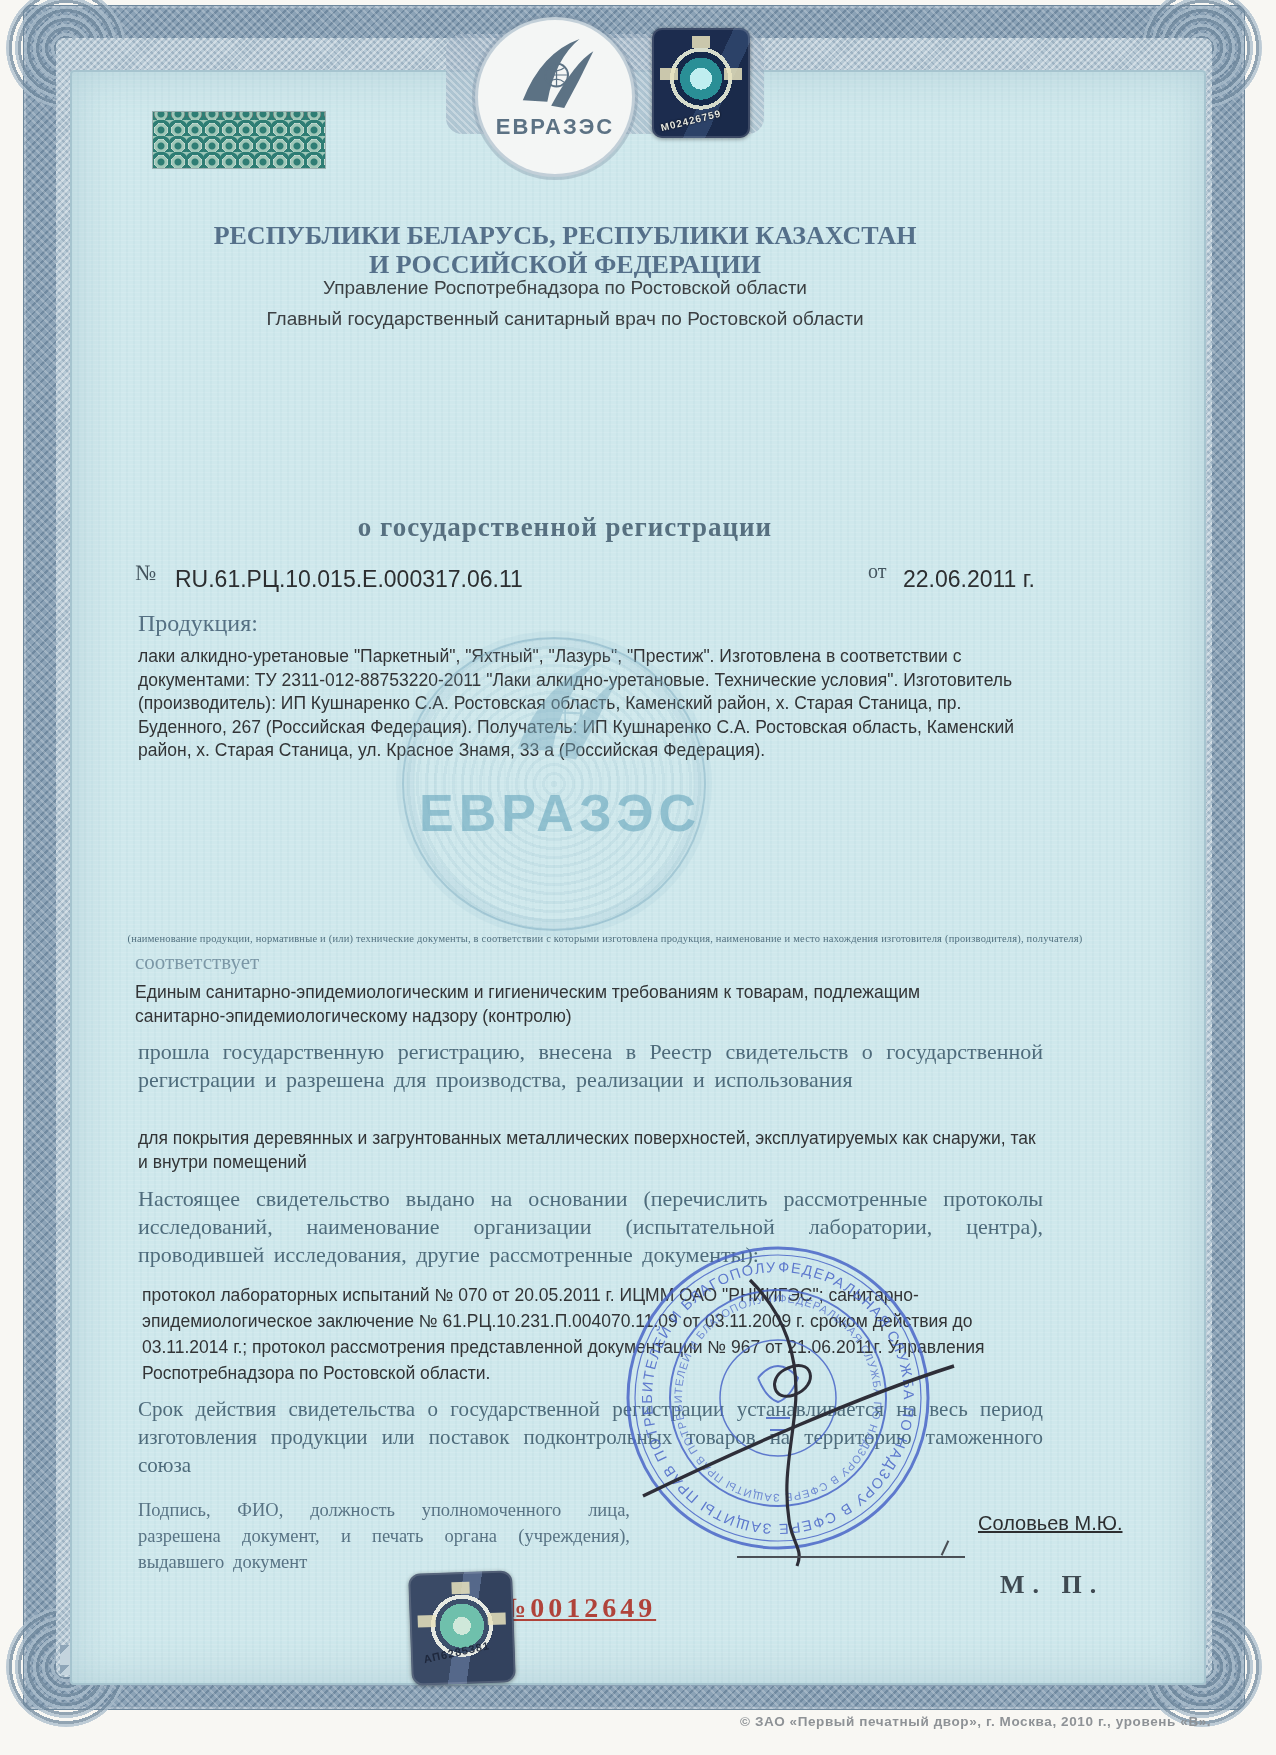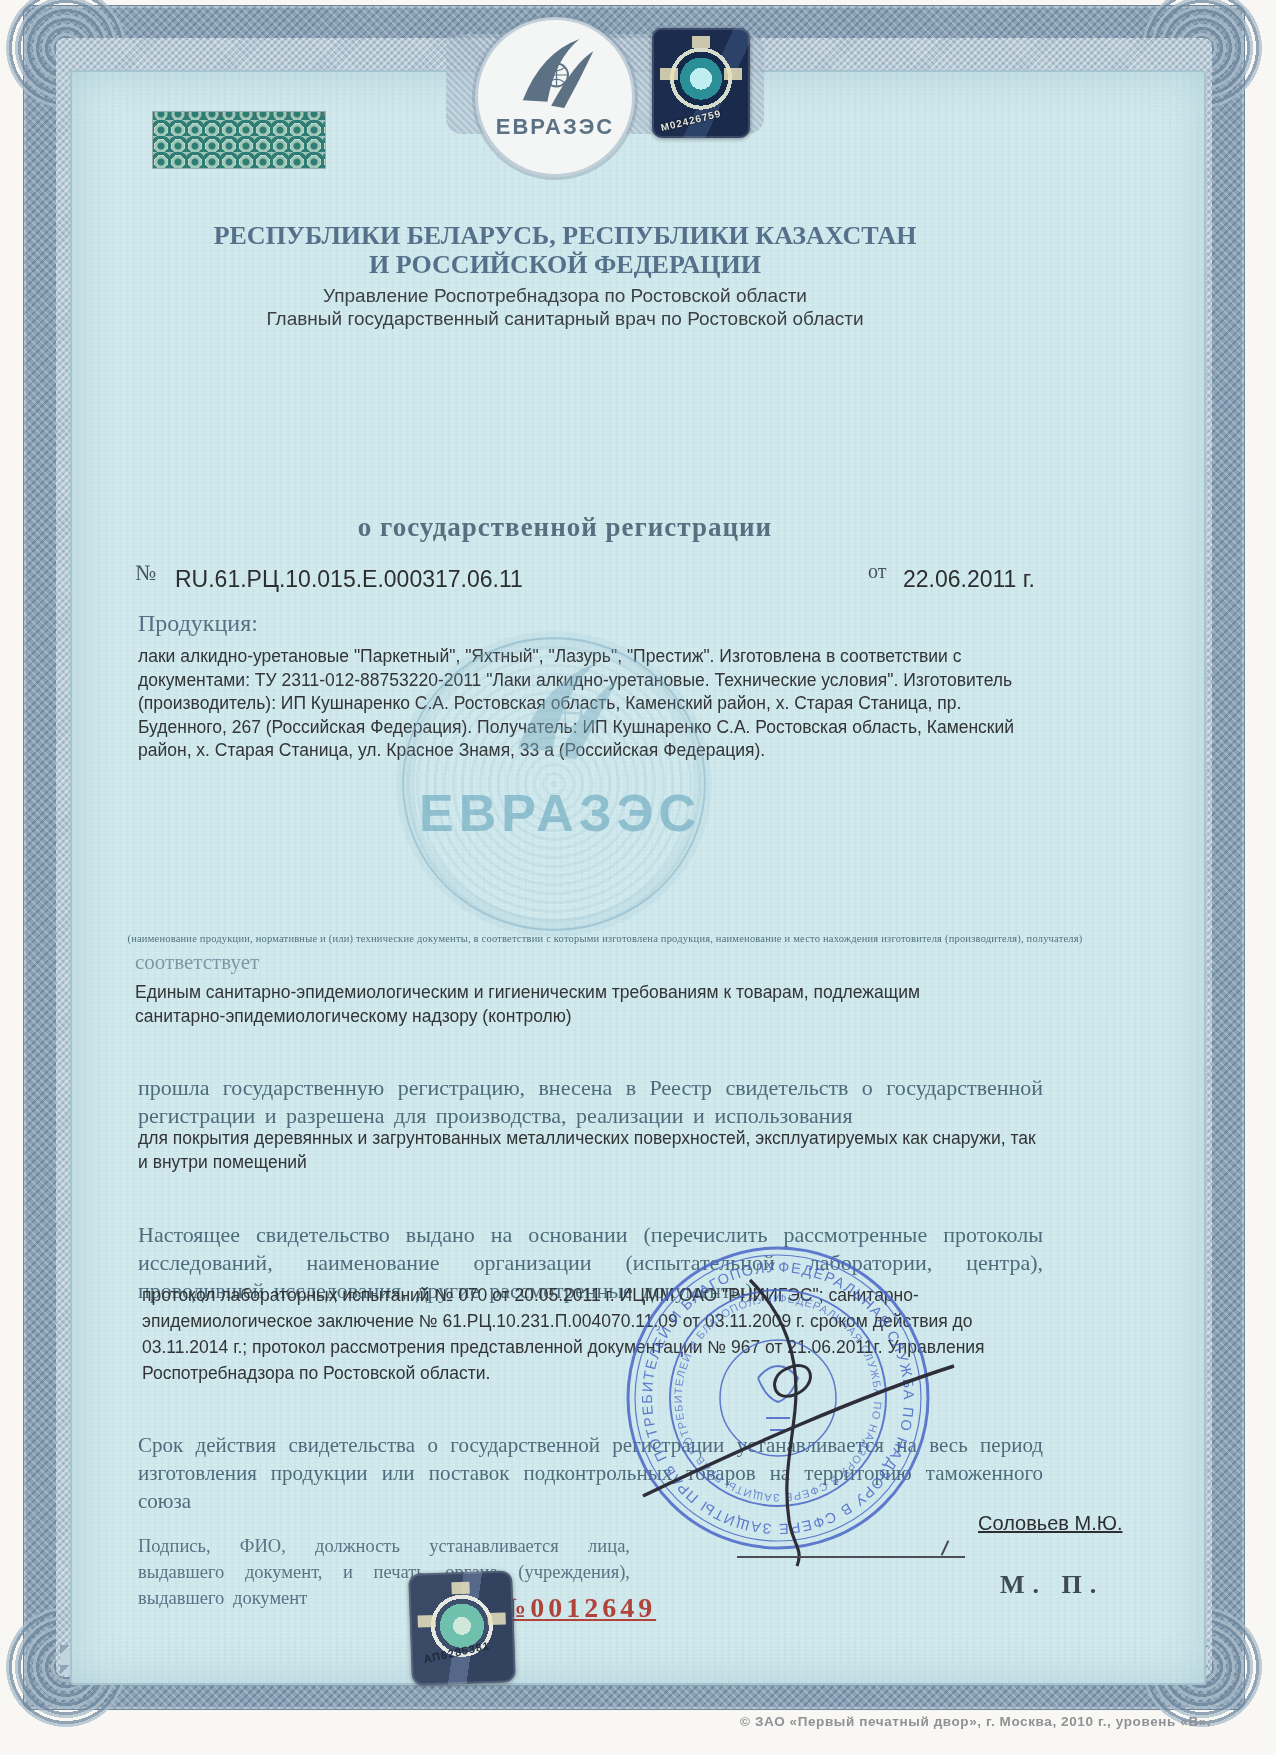--- a/index.html
+++ b/index.html
@@ -71,21 +71,21 @@
   .t{position:absolute;}
   .ctr{text-align:center;}
   .serif{font-family:"Liberation Serif","DejaVu Serif",serif;}
   .hdr{left:90px;width:950px;color:#55708a;font-weight:bold;font-size:26px;line-height:29px;}
   .org{left:90px;width:950px;color:#3c4043;font-size:19px;line-height:23px;}
   .note{color:#51707f;font-size:11px;letter-spacing:.2px;}
   .title{left:90px;width:950px;color:#577080;font-weight:bold;font-size:43px;letter-spacing:3px;
     text-shadow:0 0 6px rgba(120,160,180,.45);}
   .subtitle{left:90px;width:950px;color:#577080;font-weight:bold;font-size:27px;letter-spacing:1px;}
   .body-sans{color:#323436;font-size:17.5px;line-height:23.5px;}
-  .body-serif{color:#4e6b7b;font-size:22px;line-height:28px;text-align:justify;word-spacing:4px;margin-top:36px;}
+  .body-serif{color:#4e6b7b;font-size:22px;line-height:28px;text-align:justify;word-spacing:4px;}
   .red-num{color:#b0433a;font-weight:bold;font-size:28px;letter-spacing:4px;
     font-family:"Liberation Serif",serif;text-decoration:underline;}
   
   .wm{position:absolute;left:390px;top:615px;width:340px;height:330px;pointer-events:none;}
   .wm-ring{position:absolute;left:12px;top:22px;width:300px;height:290px;border-radius:50%;
     border:2px solid rgba(130,175,195,.55);
     background:repeating-radial-gradient(circle, rgba(130,175,195,.13) 0 3px, rgba(0,0,0,0) 3px 9px);
     box-shadow:inset 0 0 0 10px rgba(130,175,195,.12), 0 0 0 6px rgba(130,175,195,.10);}
   .wm-swoosh{position:absolute;left:108px;top:38px;opacity:.45;}
   .wm-label{position:absolute;left:0;top:168px;width:340px;text-align:center;
@@ -127,21 +127,21 @@
   </div>
   <div class="holo holo-top">
     <div class="holo-bar" style="left:8px;top:40px"></div>
     <div class="holo-bar" style="right:8px;top:40px"></div>
     <div class="holo-bar" style="left:40px;top:8px"></div>
     <div class="holo-num">М02426759</div>
   </div>
 
   <div class="t hdr serif ctr" style="top:221px">РЕСПУБЛИКИ БЕЛАРУСЬ, РЕСПУБЛИКИ КАЗАХСТАН</div>
   <div class="t hdr serif ctr" style="top:250px">И РОССИЙСКОЙ ФЕДЕРАЦИИ</div>
-  <div class="t org ctr" style="top:284px">Управление Роспотребнадзора по Ростовской области</div>
+  <div class="t org ctr" style="top:276px">Управление Роспотребнадзора по Ростовской области</div>
   <div class="t org ctr" style="top:307px">Главный государственный санитарный врач по Ростовской области</div>
 
   <div class="t subtitle serif ctr" style="top:512px">о государственной регистрации</div>
 
   <div class="t serif" style="left:135px;top:560px;font-size:22px;color:#44555f">№</div>
   <div class="t" style="left:175px;top:566px;font-size:23px;color:#2c2e30">RU.61.РЦ.10.015.Е.000317.06.11</div>
   <div class="t serif" style="left:868px;top:560px;font-size:20px;color:#44555f">от</div>
   <div class="t" style="left:903px;top:566px;font-size:23px;color:#2c2e30">22.06.2011 г.</div>
 
   <div class="t serif" style="left:138px;top:610px;font-size:24px;color:#557083">Продукция:</div>
@@ -160,21 +160,21 @@
 
   <div class="t note serif ctr" style="left:70px;top:933px;width:1070px;font-size:10.5px">(наименование продукции, нормативные и (или) технические документы, в соответствии с которыми изготовлена продукция, наименование и место нахождения изготовителя (производителя), получателя)</div>
   <div class="t serif" style="left:135px;top:950px;font-size:21px;color:#7b97a6">соответствует</div>
   <div class="t body-sans" style="left:135px;top:981px;width:870px">Единым санитарно-эпидемиологическим и гигиеническим требованиям к товарам, подлежащим санитарно-эпидемиологическому надзору (контролю)</div>
 
   <div class="t body-serif serif" style="left:138px;top:1038px;width:905px">прошла государственную регистрацию, внесена в Реестр свидетельств о государственной регистрации и разрешена для производства, реализации и использования</div>
   <div class="t body-sans" style="left:138px;top:1127px;width:905px">для покрытия деревянных и загрунтованных металлических поверхностей, эксплуатируемых как снаружи, так и внутри помещений</div>
   <div class="t body-serif serif" style="left:138px;top:1185px;width:905px">Настоящее свидетельство выдано на основании (перечислить рассмотренные протоколы исследований, наименование организации (испытательной лаборатории, центра), проводившей исследования, другие рассмотренные документы):</div>
   <div class="t body-sans" style="left:142px;top:1282px;width:905px;line-height:26px">протокол лабораторных испытаний № 070 от 20.05.2011 г. ИЦММ ОАО "РНИИГЭС"; санитарно-эпидемиологическое заключение № 61.РЦ.10.231.П.004070.11.09 от 03.11.2009 г. сроком действия до 03.11.2014 г.; протокол рассмотрения представленной документации № 967 от 21.06.2011г. Управления Роспотребнадзора по Ростовской области.</div>
   <div class="t body-serif serif" style="left:138px;top:1395px;width:905px;font-size:21px">Срок действия свидетельства о государственной регистрации устанавливается на весь период изготовления продукции или поставок подконтрольных товаров на территорию таможенного союза</div>
-  <div class="t body-serif serif" style="left:138px;top:1497px;width:492px;font-size:18.5px;line-height:26px;color:#587384">Подпись, ФИО, должность устанавливается лица, выдавшего документ, и печать органа (учреждения), выдавшего документ</div>
+  <div class="t body-serif serif" style="left:138px;top:1497px;width:492px;font-size:18.5px;line-height:26px;color:#587384">Подпись, ФИО, должность уполномоченного лица, разрешена документ, и печать органа (учреждения), выдавшего документ</div>
 
   <svg class="stamp" viewBox="0 0 360 360">
     <defs>
       <path id="ringPath" d="M180,54 a126,126 0 1,1 -0.1,0"></path>
       <path id="ringPath2" d="M180,84 a96,96 0 1,1 -0.1,0"></path>
     </defs>
     <circle cx="180" cy="180" r="150" fill="none" stroke="#4a66c8" stroke-width="3"></circle>
     <circle cx="180" cy="180" r="143" fill="none" stroke="#4a66c8" stroke-width="1.2"></circle>
     <circle cx="180" cy="180" r="108" fill="none" stroke="#4a66c8" stroke-width="2"></circle>
     <circle cx="180" cy="180" r="58" fill="none" stroke="#4a66c8" stroke-width="1.5"></circle>

